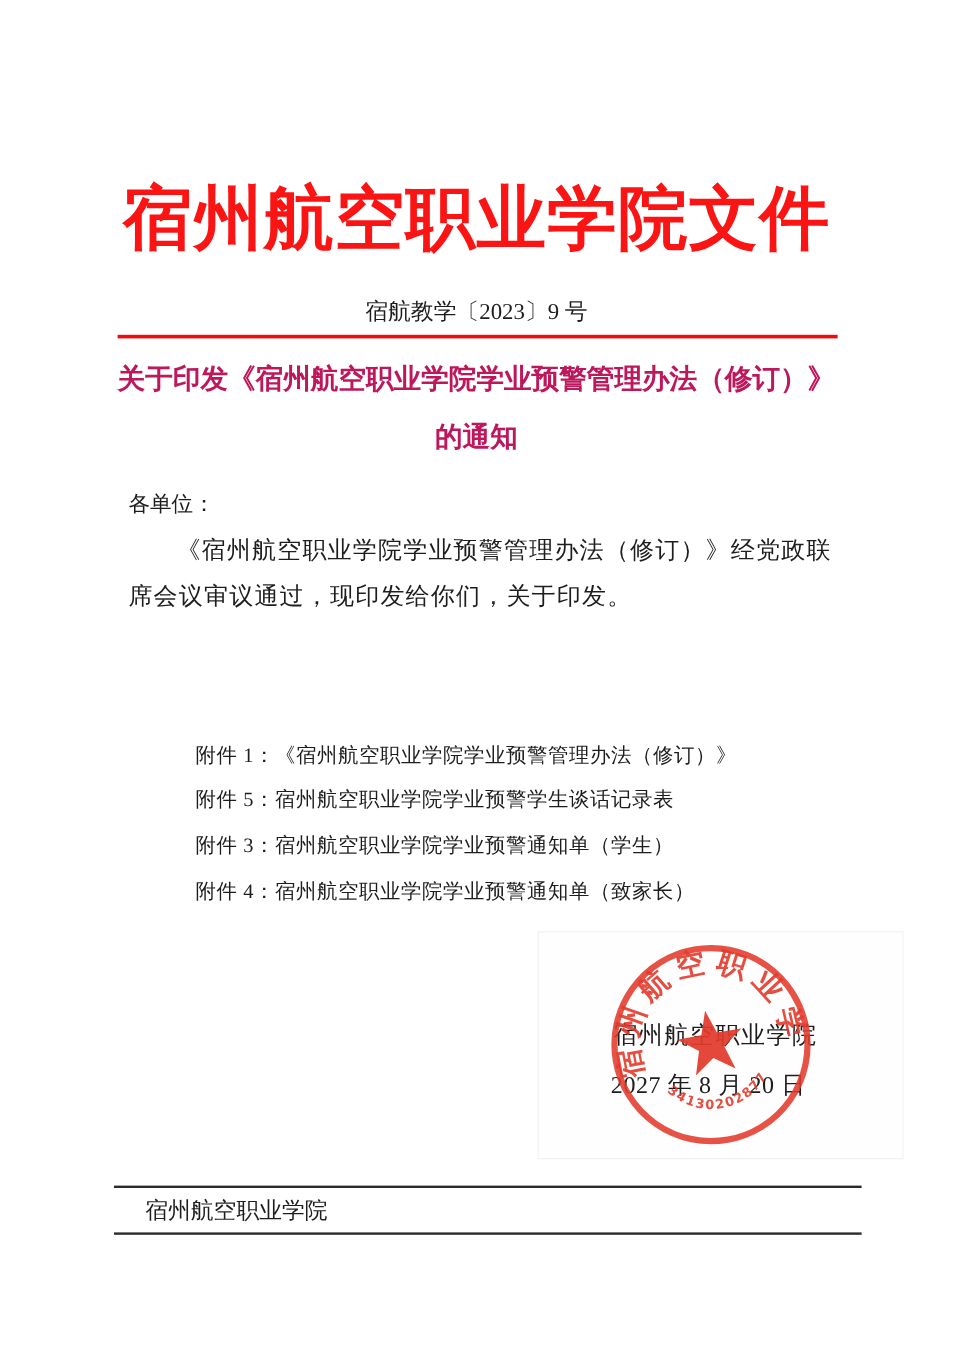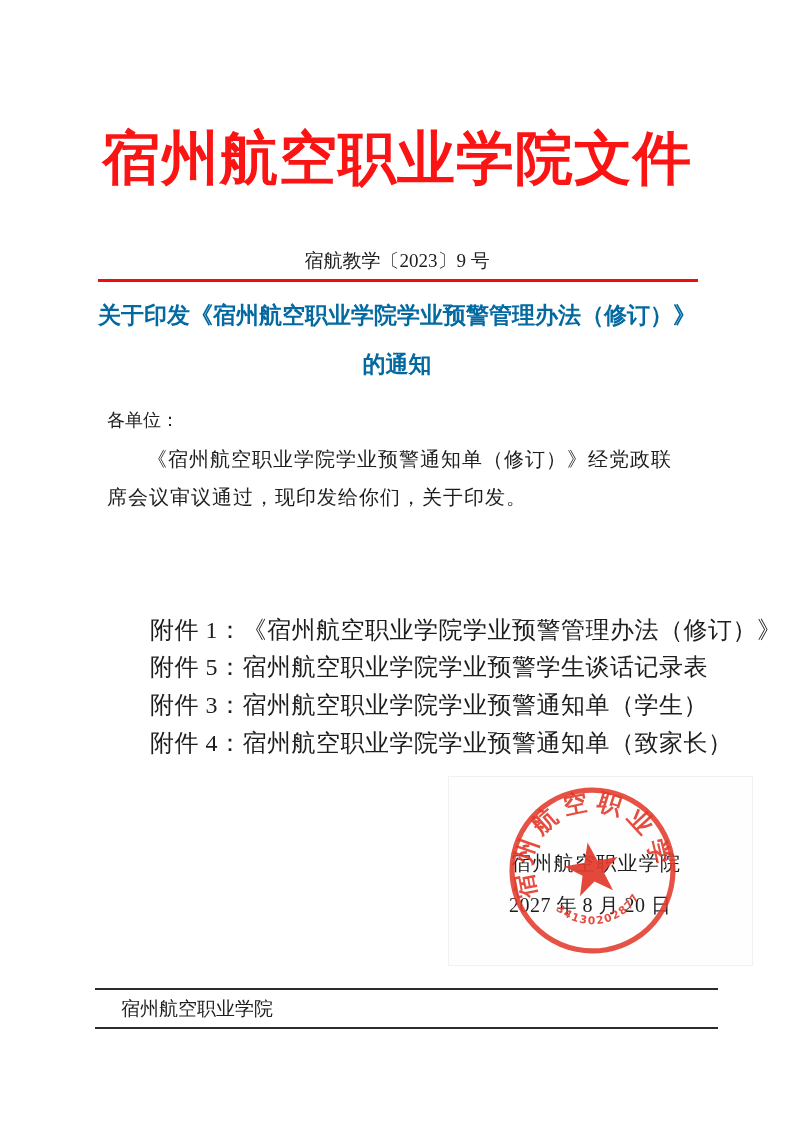--- a/index.html
+++ b/index.html
@@ -5,21 +5,21 @@
   html,body{margin:0;padding:0;background:#ffffff;}
   .page{
     position:relative;
     width:794px;height:1122px;
     background:#ffffff;
     overflow:hidden;
     font-family:"Liberation Serif","DejaVu Serif",serif;
     color:#1d1d1d;
   }
   .header-title{
-    position:absolute;top:122px;left:0;width:794px;
+    position:absolute;top:146px;left:0;width:794px;
     text-align:center;
     font-size:58px;line-height:74px;
     font-weight:bold;
     color:#fa1414;
     letter-spacing:1px;
     white-space:nowrap;
   }
   .doc-number{
     position:absolute;top:248px;left:0;width:794px;
     text-align:center;
@@ -29,40 +29,40 @@
   .red-rule{
     position:absolute;top:279px;left:98px;
     width:600px;height:3px;
     background:#f00c0c;
   }
   .notice-title{
     position:absolute;left:0;width:794px;
     text-align:center;
     font-size:23px;line-height:30px;
     font-weight:600;
-    color:#0369a1;
+    color:#be185d;
     white-space:nowrap;
   }
   .t1{top:301px;}
   .t2{top:350px;}
   .salutation{
     position:absolute;top:406px;left:107px;
     font-size:18px;line-height:28px;
   }
   .body-line{
     position:absolute;left:107px;width:590px;
     font-size:20px;line-height:28px;
     letter-spacing:1px;
     white-space:nowrap;
   }
   .bl0{top:445px;padding-left:40px;}
   .bl1{top:483px;}
   .attachment{
-    position:absolute;left:150px;width:600px;
-    font-size:24px;line-height:28px;
+    position:absolute;left:163px;width:600px;
+    font-size:17px;line-height:28px;
     letter-spacing:0.5px;
     white-space:nowrap;
   }
   .a0{top:616px;} .a1{top:653px;} .a2{top:691px;} .a3{top:729px;}
   .seal-box{
     position:absolute;left:448px;top:776px;width:303px;height:188px;
     border:1px solid rgba(0,0,0,0.05);
     background:rgba(250,250,250,0.25);
   }
   .sig-org{
@@ -102,21 +102,21 @@
 
   <div class="doc-number">宿航教学〔2023〕9 号</div>
 
   <div class="red-rule"></div>
 
   <div class="notice-title t1">关于印发《宿州航空职业学院学业预警管理办法（修订）》</div>
   <div class="notice-title t2">的通知</div>
 
   <div class="salutation">各单位：</div>
 
-  <div class="body-line bl0">《宿州航空职业学院学业预警通知单（修订）》经党政联</div>
+  <div class="body-line bl0">《宿州航空职业学院学业预警管理办法（修订）》经党政联</div>
   <div class="body-line bl1">席会议审议通过，现印发给你们，关于印发。</div>
 
   <div class="attachment a0">附件 1：《宿州航空职业学院学业预警管理办法（修订）》</div>
   <div class="attachment a1">附件 5：宿州航空职业学院学业预警学生谈话记录表</div>
   <div class="attachment a2">附件 3：宿州航空职业学院学业预警通知单（学生）</div>
   <div class="attachment a3">附件 4：宿州航空职业学院学业预警通知单（致家长）</div>
 
   <div class="seal-box"></div>
 
   <div class="sig-org">宿州航空职业学院</div>

